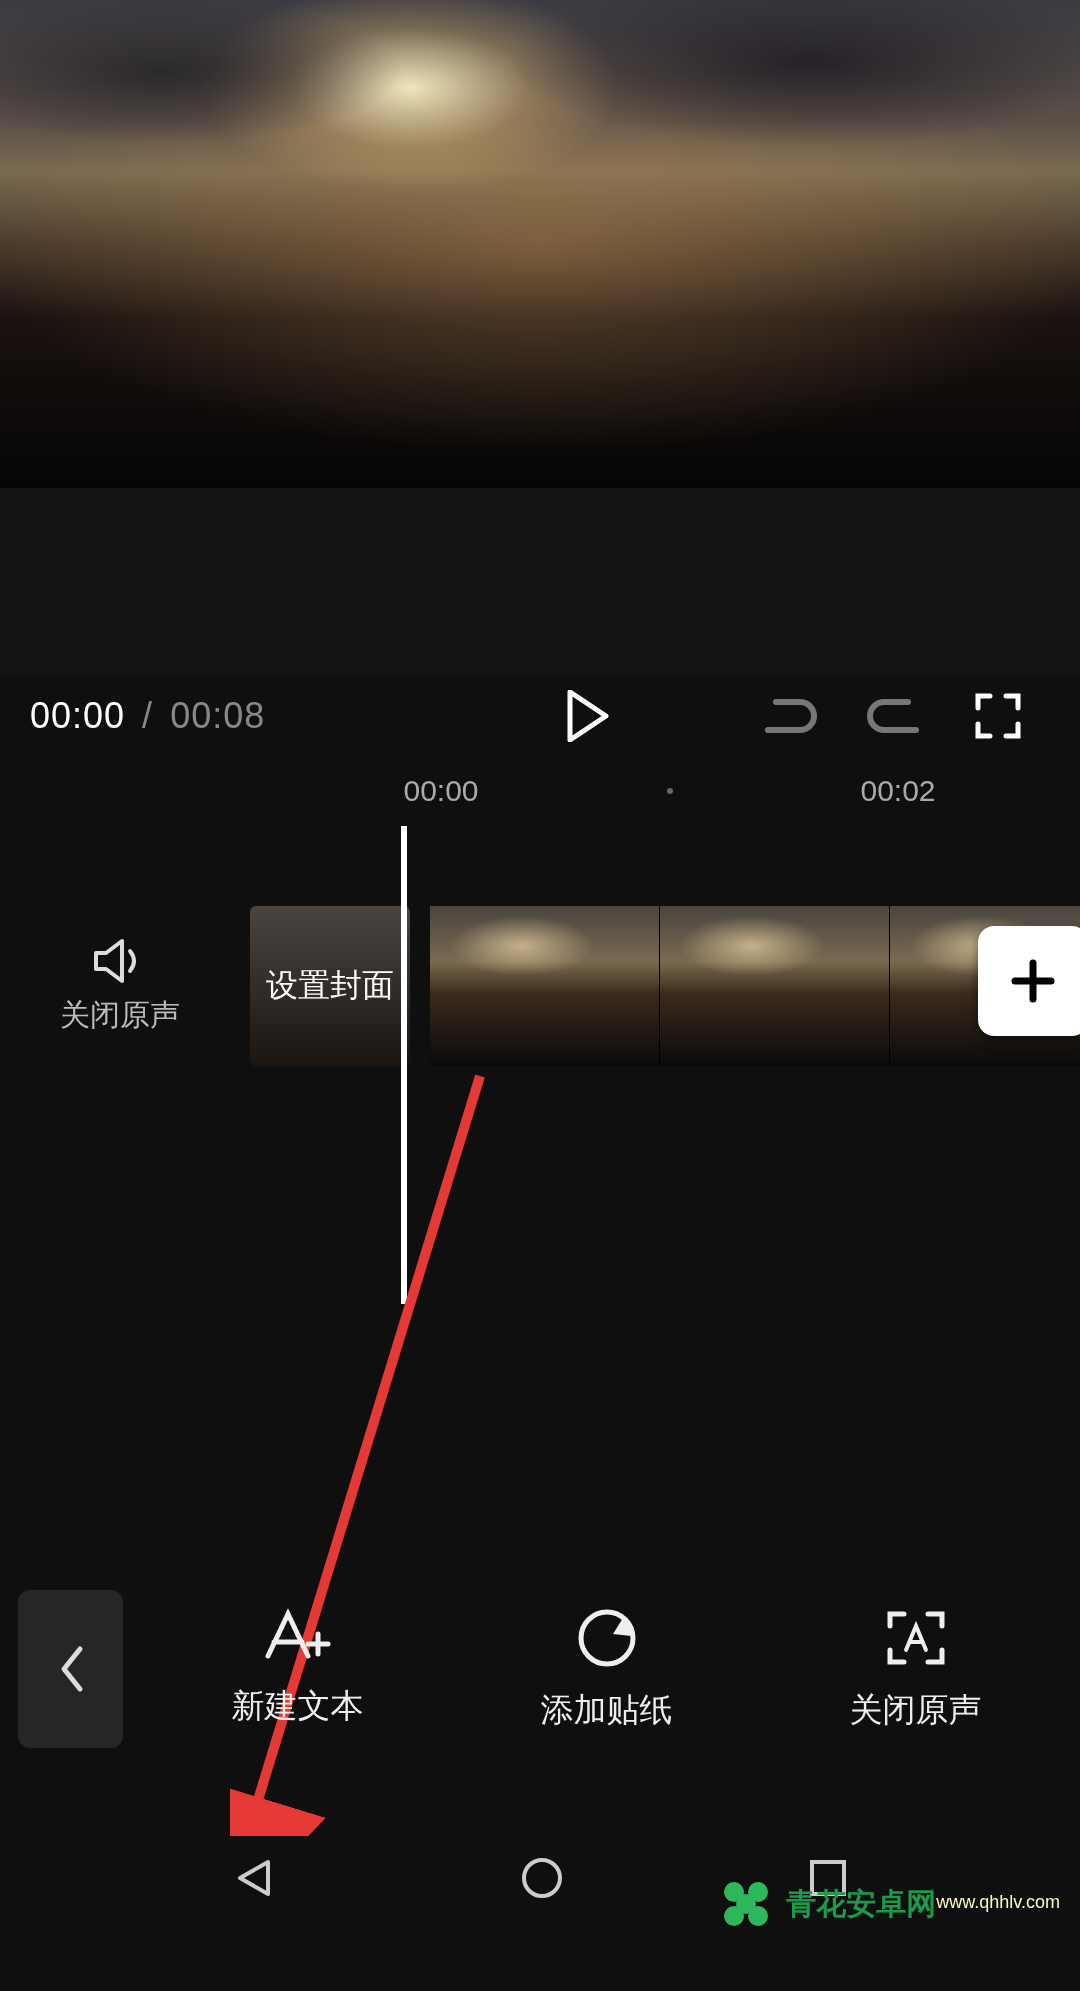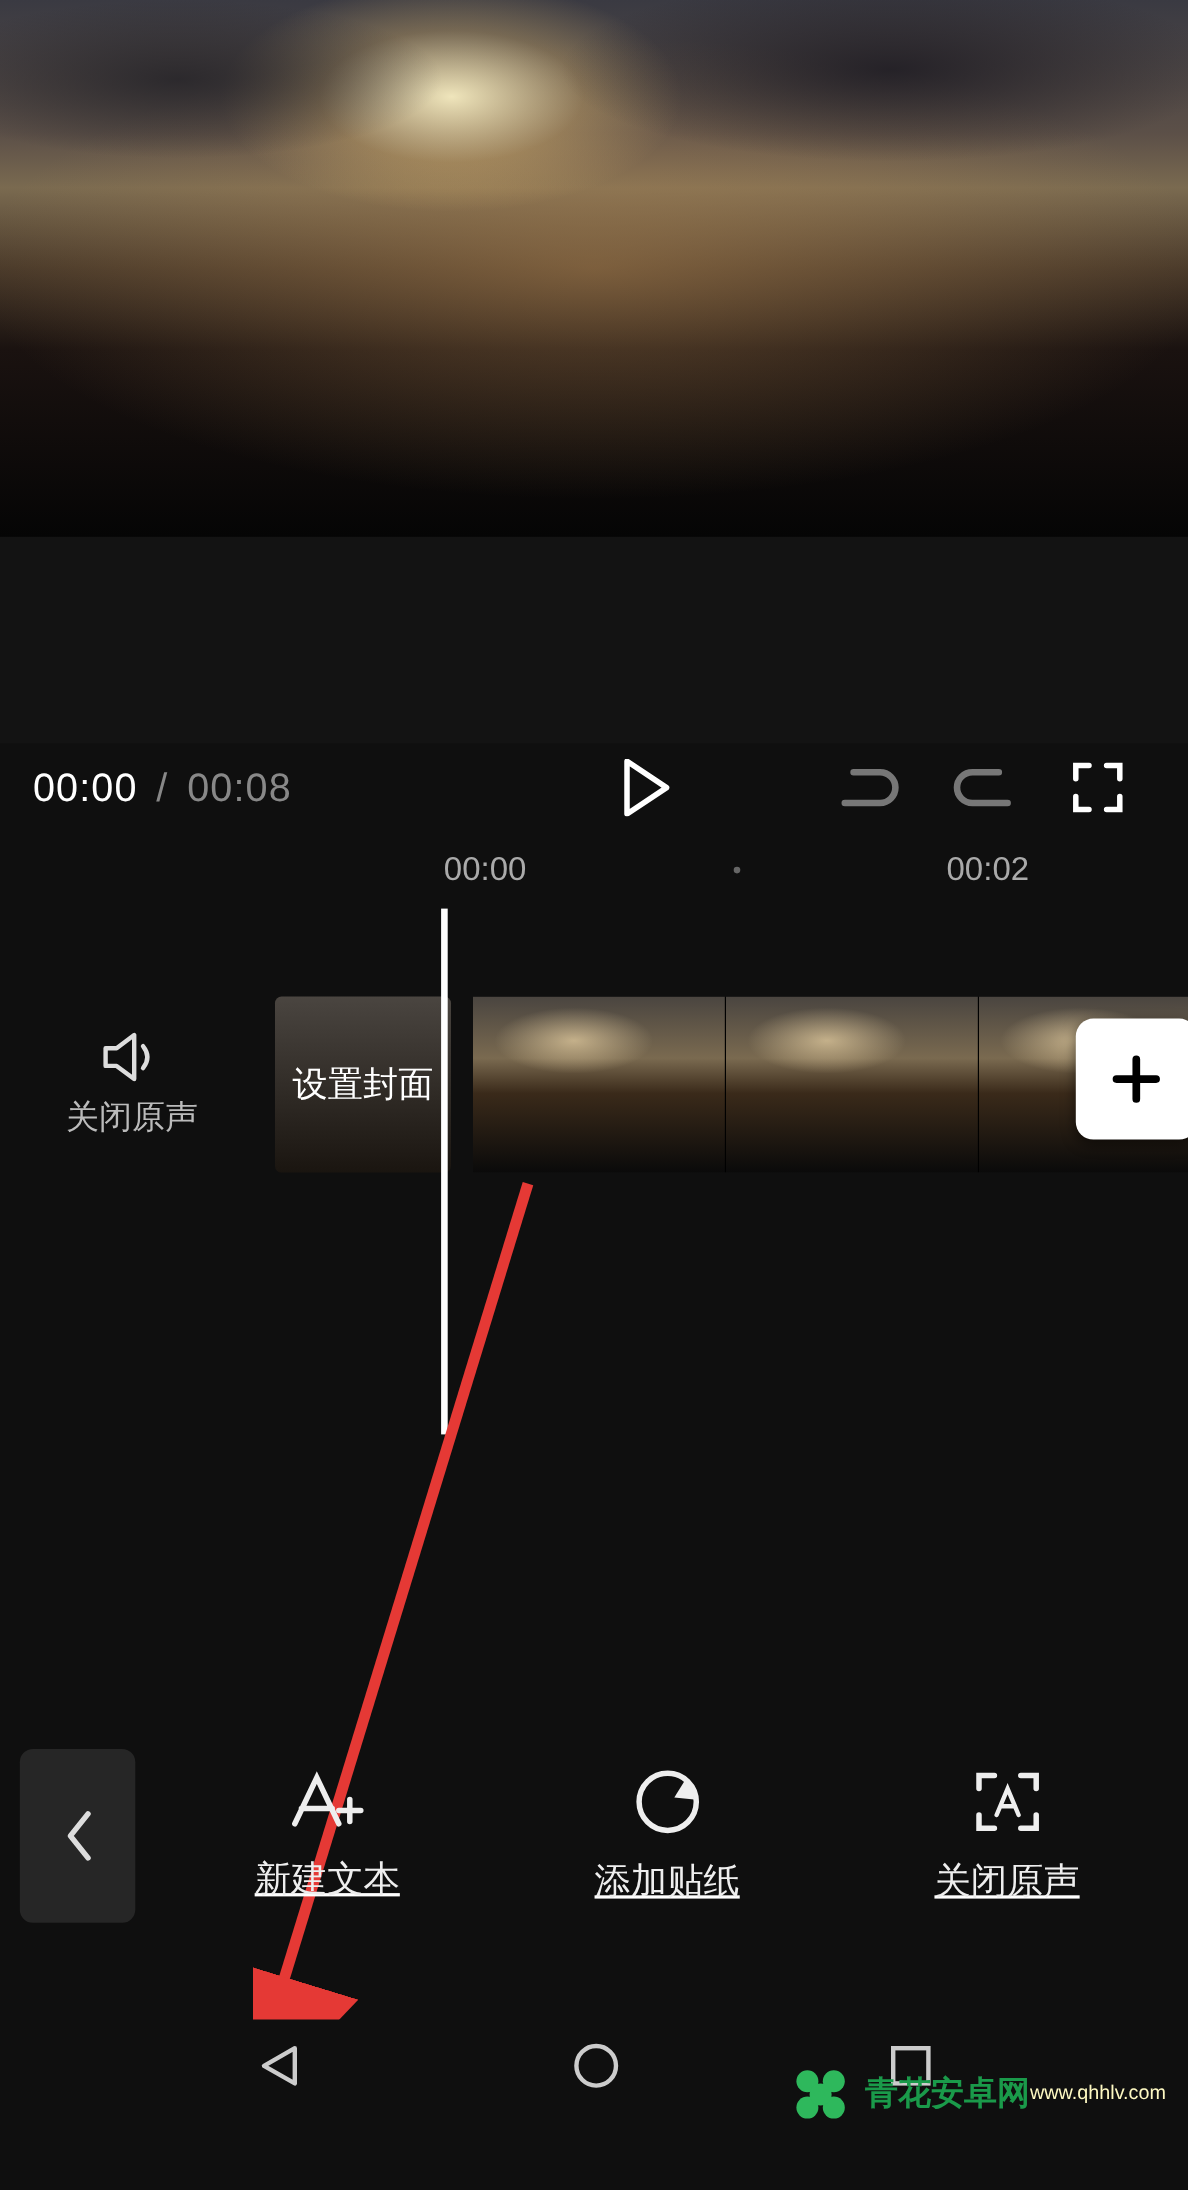--- a/index.html
+++ b/index.html
@@ -61,21 +61,21 @@
   .clip-frame::before { content:""; position:absolute; inset:0; background:radial-gradient(ellipse 120px 50px at 40% 25%, rgba(255,230,180,0.6), transparent 60%); }
   .add-clip { position:absolute; right:-8px; top:100px; width:110px; height:110px; background:#fff; border-radius:16px; display:flex; align-items:center; justify-content:center; box-shadow:0 4px 12px rgba(0,0,0,0.5); }
   .add-clip svg { display:block; }
   
   
   .arrow-svg { position:absolute; left:230px; top:240px; pointer-events:none; }
   
   
   .bottom-toolbar { position:absolute; left:0; right:0; bottom:222px; height:200px; display:flex; align-items:center; }
   .back-btn { width:105px; height:158px; margin-left:18px; margin-right:10px; background:#262626; border-radius:12px; display:flex; align-items:center; justify-content:center; }
-  .tool-items { flex:1; display:flex; align-items:center; justify-content:space-around; padding:0 10px;text-decoration:underline; }
+  .tool-items { flex:1; display:flex; align-items:flex-start; justify-content:space-around; padding:0 10px; }
   .tool-item { display:flex; flex-direction:column; align-items:center; gap:18px; width:170px; }
   .tool-item .lbl { font-size:33px; color:#eee; }
   
   
   .android-nav { position:absolute; left:0; right:0; bottom:0; height:222px; display:flex; align-items:center; justify-content:center; gap:240px; }
   
   
   .watermark { position:absolute; right:20px; bottom:55px; display:flex; align-items:center; gap:8px; }
   .wm-logo { width:64px; height:64px; }
   .wm-text { display:flex; line-height:1; }

